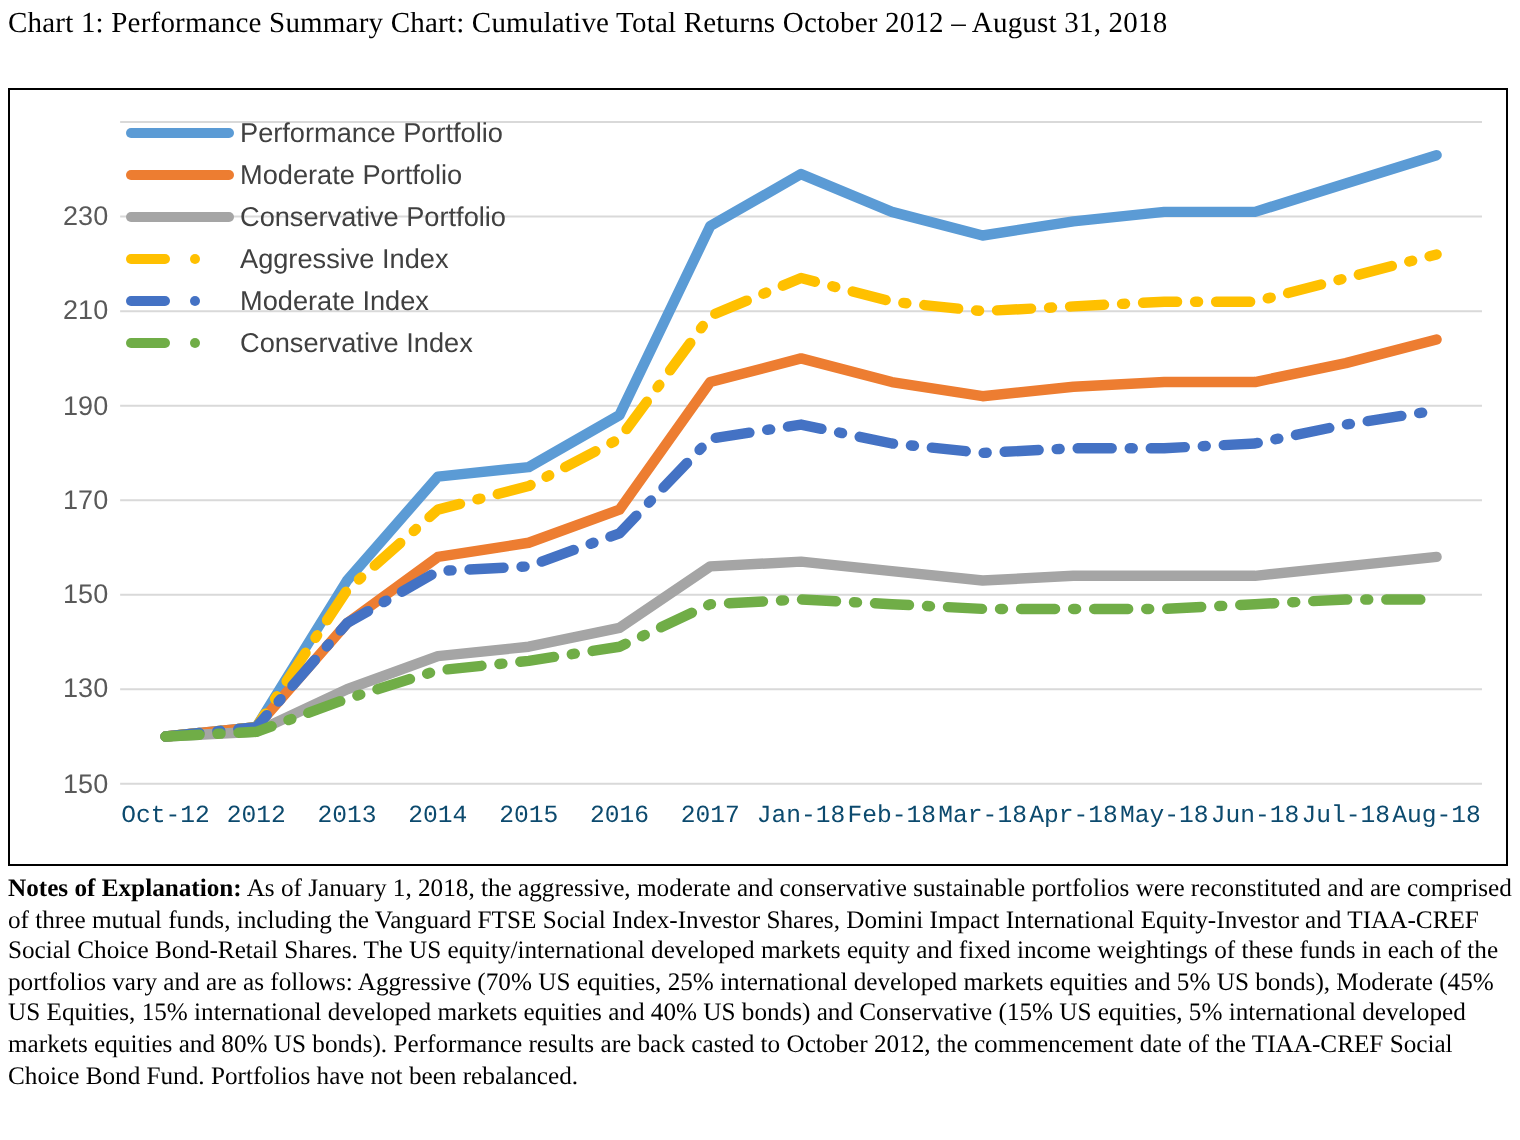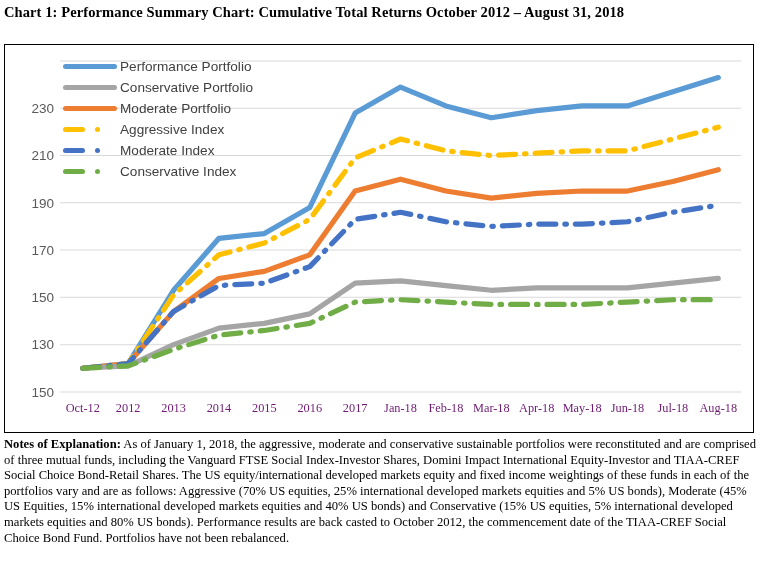--- a/index.html
+++ b/index.html
@@ -8,21 +8,21 @@
     background:#ffffff;
     font-family:"Liberation Serif", serif;
     overflow:hidden;
   }
   #page{position:relative;width:760px;height:570px;}
 
   
   .title{
     position:absolute;left:4px;top:2px;width:752px;
     font-family:"Liberation Serif", serif;
-    font-weight:bold;font-size:14.5px;line-height:20px;
+    font-weight:normal;font-size:14.5px;line-height:20px;
     color:#000;letter-spacing:.1px;
   }
 
   
   .chart-frame{
     position:absolute;left:4px;top:44px;
     width:750px;height:389px;
     border:1.6px solid #000;
     background:#fff;
     box-sizing:border-box;
@@ -36,22 +36,22 @@
   .ytick{
     position:absolute;right:0;width:36px;text-align:right;
     font-family:"Liberation Sans", sans-serif;
     font-size:13.5px;color:#595959;
     transform:translateY(-50%);
     white-space:nowrap;
     margin-top:47px;
   }
   .xtick{
     position:absolute;
-    font-family:Liberation Serif, serif;
-    font-size:12.3px;color:#701a75;
+    font-family:Liberation Mono, monospace;
+    font-size:12.3px;color:#0c4a6e;
     white-space:nowrap;
     transform:translateX(-50%);
   }
 
   
   .legend{
     position:absolute;left:56px;top:12px;
     display:flex;flex-direction:column;gap:2px;
   }
   .legend-row{
@@ -140,29 +140,29 @@
       </div>
     <div class="legend" id="legend">
         <div class="legend-row">
           <span class="legend-key">
             <span class="solid" style="background: rgb(91, 155, 213);"></span>
           </span>
           <span class="legend-label">Performance Portfolio</span>
         </div>
         <div class="legend-row">
           <span class="legend-key">
+            <span class="solid" style="background: rgb(237, 125, 49);"></span>
+          </span>
+          <span class="legend-label">Moderate Portfolio</span>
+        </div>
+        <div class="legend-row">
+          <span class="legend-key">
             <span class="solid" style="background: rgb(165, 165, 165);"></span>
           </span>
           <span class="legend-label">Conservative Portfolio</span>
-        </div>
-        <div class="legend-row">
-          <span class="legend-key">
-            <span class="solid" style="background: rgb(237, 125, 49);"></span>
-          </span>
-          <span class="legend-label">Moderate Portfolio</span>
         </div>
         <div class="legend-row">
           <span class="legend-key">
             <span class="dash" style="background: rgb(255, 192, 0);"></span>
             <span class="dot" style="background: rgb(255, 192, 0);"></span>
           </span>
           <span class="legend-label">Aggressive Index</span>
         </div>
         <div class="legend-row">
           <span class="legend-key">

